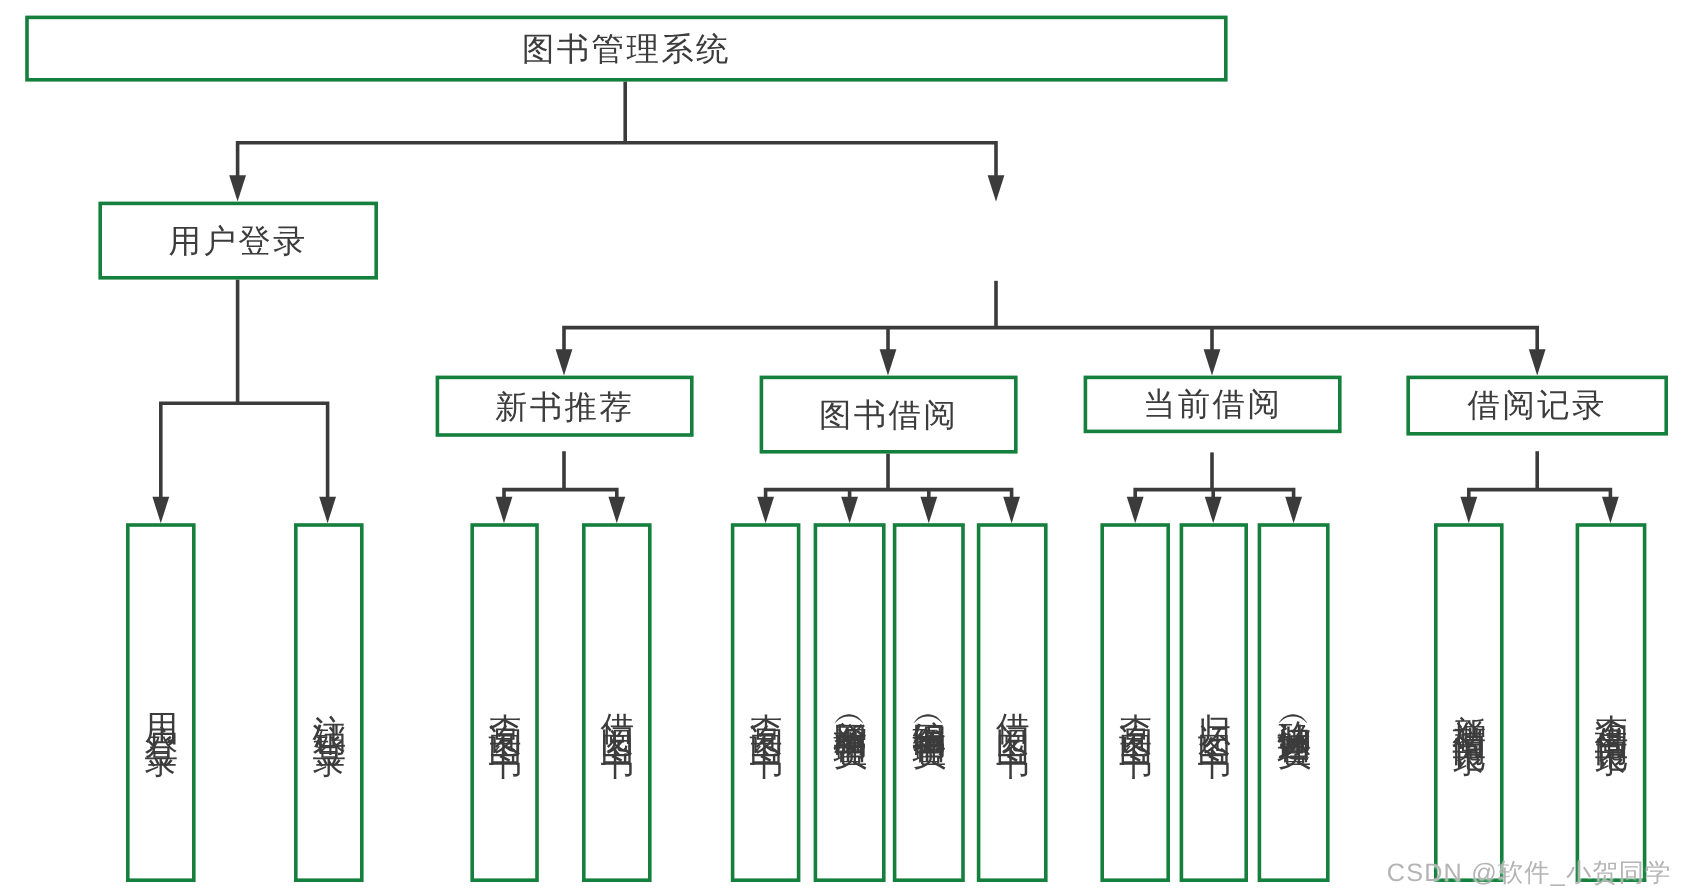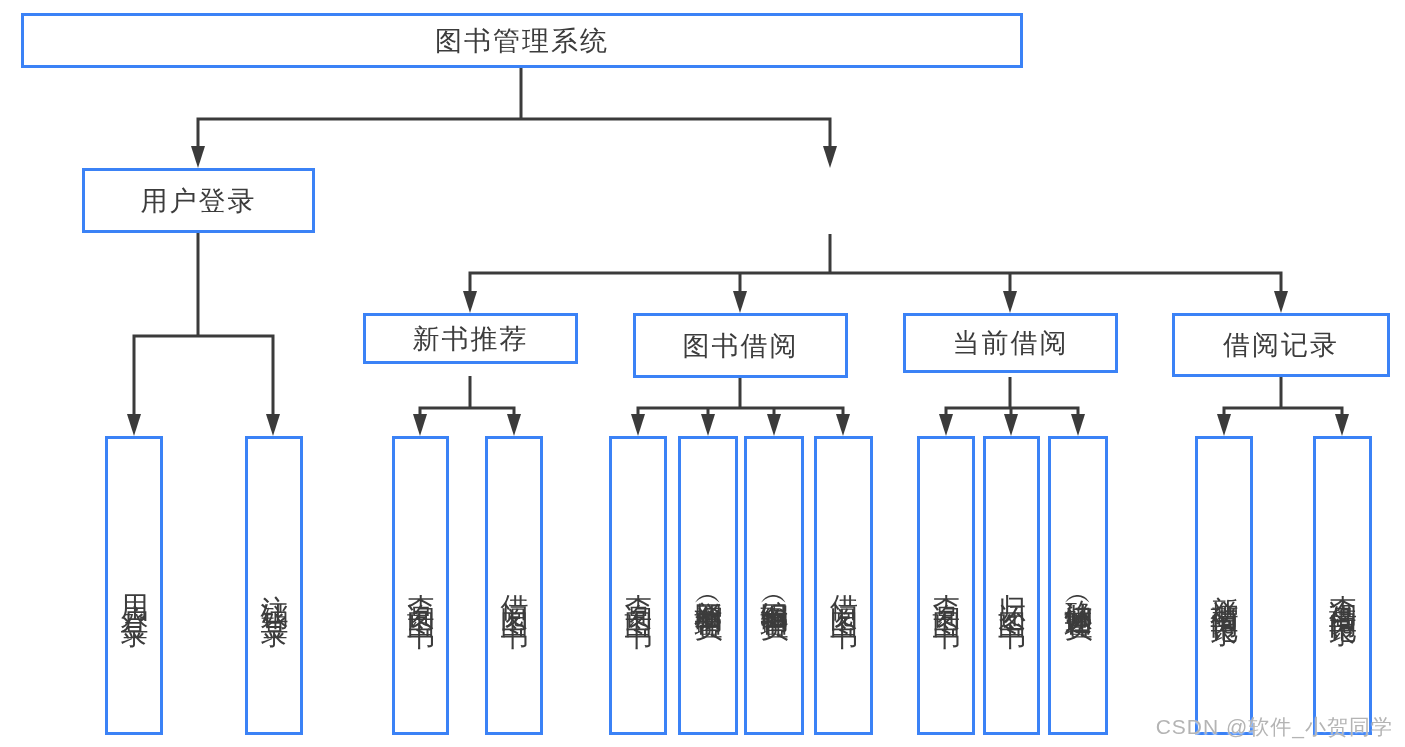--- a/index.html
+++ b/index.html
@@ -2,21 +2,21 @@
 <html><head>
 <meta charset="utf-8">
 <style>
   html,body{margin:0;padding:0;background:#ffffff;}
   .stage{
     position:relative;width:1405px;height:747px;background:#ffffff;
     font-family:"Liberation Sans",sans-serif;color:#3c3c3c;overflow:hidden;
   }
   svg.wires{position:absolute;left:0;top:0;}
   .node{
-    position:absolute;box-sizing:border-box;border:3px solid #3b82f6;background:#ffffff;
+    position:absolute;box-sizing:border-box;border:3px solid #15803d;background:#ffffff;
     display:flex;align-items:center;justify-content:center;
   }
   .node.h .label{
     font-size:27px;letter-spacing:2px;white-space:nowrap;color:#3c3c3c;
   }
   .node.v .label{
     writing-mode:vertical-rl;text-orientation:mixed;
     font-size:28px;letter-spacing:9px;margin-bottom:-9px;
     line-height:1;color:#3c3c3c;
   }
@@ -85,24 +85,24 @@
   <div class="node h" style="left:82px;top:168px;width:233px;height:65px">
     <span class="label">用户登录</span>
   </div>
 
   <div class="node h" style="left:363px;top:313px;width:215px;height:51px">
     <span class="label">新书推荐</span>
   </div>
   <div class="node h" style="left:633px;top:313px;width:215px;height:65px">
     <span class="label">图书借阅</span>
   </div>
-  <div class="node h" style="left:903px;top:313px;width:215px;height:60px">
+  <div class="node h" style="left:903px;top:313px;width:215px;height:48px">
     <span class="label">当前借阅</span>
   </div>
-  <div class="node h" style="left:1172px;top:313px;width:218px;height:64px">
+  <div class="node h" style="left:1172px;top:313px;width:218px;height:50px">
     <span class="label">借阅记录</span>
   </div>
 
   <div class="node v" style="left:105px;top:436px;width:58px;height:299px">
     <span class="label">用户登录</span>
   </div>
   <div class="node v" style="left:245px;top:436px;width:58px;height:299px">
     <span class="label">注销登录</span>
   </div>
 

